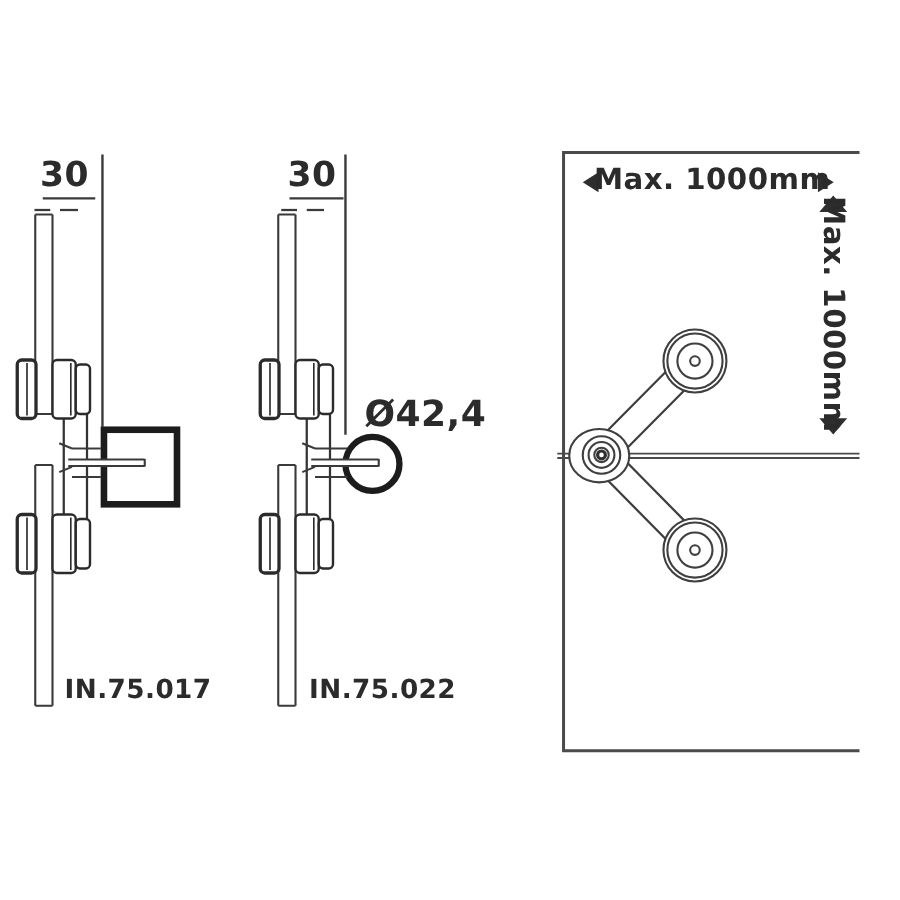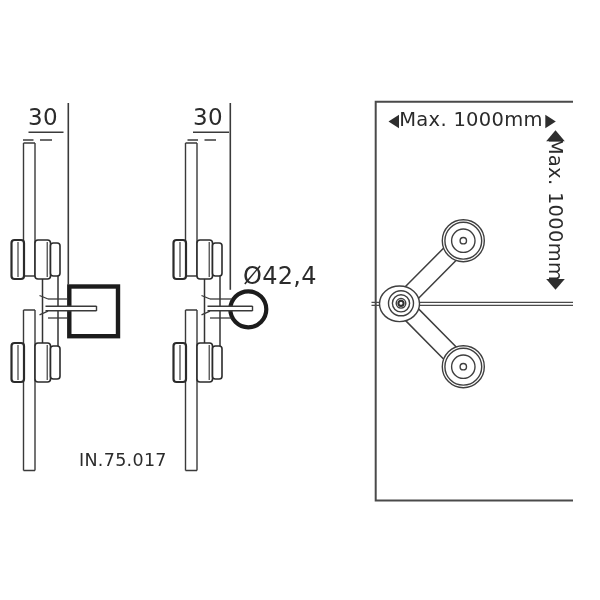--- a/index.html
+++ b/index.html
@@ -1,31 +1,31 @@
 <!DOCTYPE html>
 <html><head>
 <meta charset="utf-8">
 <style>
   html,body{margin:0;padding:0;}
   body{
     width:600px;height:600px;background:#ffffff;
     font-family:"DejaVu Sans","Liberation Sans",sans-serif;
     position:relative;overflow:hidden;
   }
-  .stage{position:absolute;left:0;top:0;width:522px;height:600px;}
+  .stage{position:absolute;left:0;top:0;width:522px;height:600px;font-weight:bold;}
   svg{position:absolute;left:0;top:0;}
   .txt{
     position:absolute;color:#2b2b2b;letter-spacing:0.3px;
     white-space:nowrap;line-height:1.1;
   }
   .dim30{width:36px;text-align:center;font-size:23px;top:105px;}
   .dim30-left{left:25px;}
   .dim30-mid{left:190px;}
   .dia{left:243px;top:263px;font-size:24px;}
-  .code{top:451px;font-size:17.5px;margin-left:36px;}
+  .code{top:451px;font-size:17.5px;}
   .code-1{left:43px;}
   .code-2{left:206px;}
   .maxw{left:396px;top:109px;width:150px;text-align:center;font-size:19.5px;}
   .maxh{
     left:473px;top:197px;width:161px;height:25px;text-align:center;
     font-size:19.5px;transform:rotate(90deg);transform-origin:center center;
   }
 </style>
 </head>
 <body>
@@ -161,16 +161,17 @@
       <polygon points="555.5,130.3 546.2,141.3 564.8,141.3"></polygon>
       <polygon points="555.5,289.7 546.2,278.9 564.8,278.9"></polygon>
     </g>
   </g>
 </svg>
 
 <div class="txt dim30 dim30-left">30</div>
 <div class="txt dim30 dim30-mid">30</div>
 <div class="txt dia">Ø42,4</div>
 <div class="txt code code-1">IN.75.017</div>
+<div class="txt code code-2">IN.75.022</div>
 <div class="txt maxw">Max. 1000mm</div>
 <div class="txt maxh">Max. 1000mm</div>
 
 </div>
 
 </body></html>

